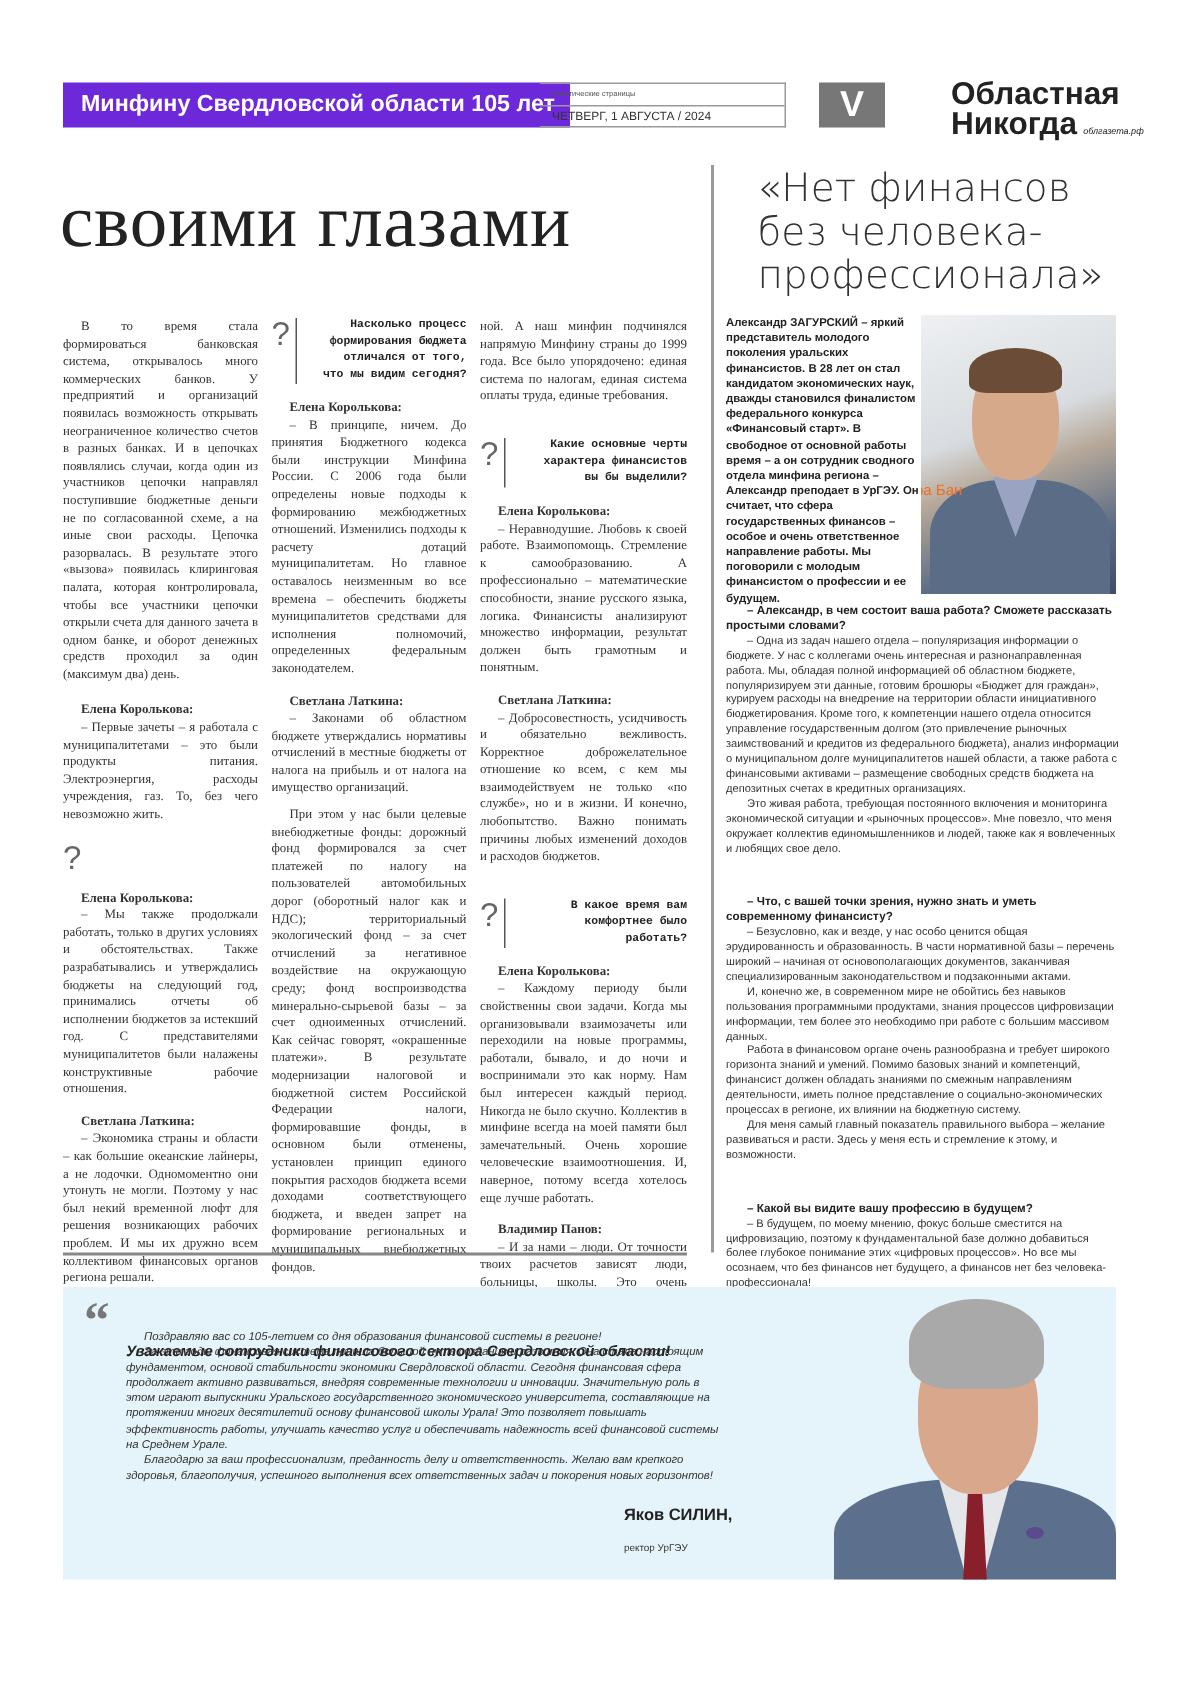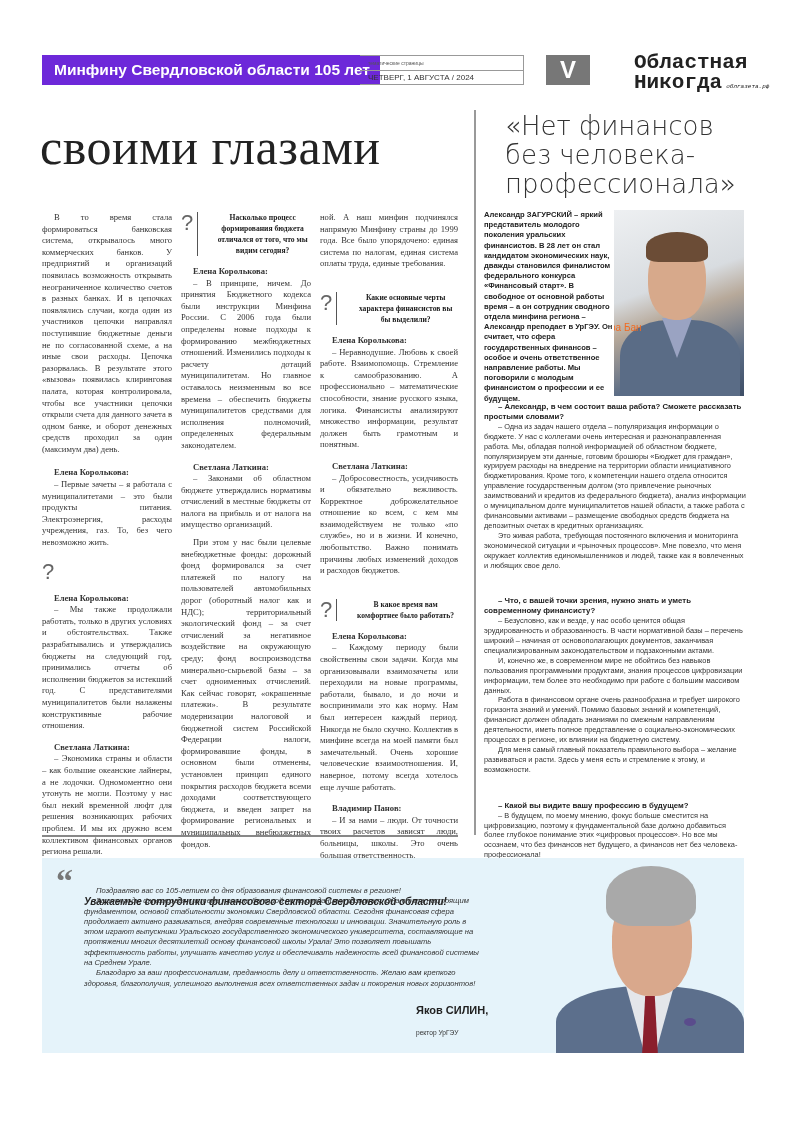--- a/index.html
+++ b/index.html
@@ -2,29 +2,29 @@
 <html><head>
 <meta charset="utf-8">
 <style>
 *{box-sizing:border-box;margin:0;padding:0}
 body{width:800px;height:1125px;background:#fff;position:relative;overflow:hidden;font-family:"Liberation Serif",serif;color:#222}
 .hdr-red{position:absolute;left:42px;top:55px;width:338px;height:30px;background:#6d28d9;color:#fff;font-family:"Liberation Sans",sans-serif;font-weight:bold;font-size:15.5px;line-height:30px;padding-left:12px;white-space:nowrap}
 .hdr-mid{position:absolute;left:360px;top:55px;width:164px;height:30px;border:1px solid #999;border-left:none}
 .hdr-mid .top{height:15px;border-bottom:1px solid #999;font-family:"Liberation Sans",sans-serif;font-size:5px;padding:4px 0 0 8px;color:#555}
 .hdr-mid .bot{height:14px;font-family:"Liberation Sans",sans-serif;font-size:8px;padding:2px 0 0 8px;color:#333}
 .hdr-v{position:absolute;left:546px;top:55px;width:44px;height:30px;background:#777;color:#fff;font-family:"Liberation Sans",sans-serif;font-weight:bold;font-size:24px;text-align:center;line-height:30px}
-.logo{position:absolute;left:634px;top:53px;font-family:Liberation Mono, monospace;font-weight:bold;font-size:21px;line-height:20px;color:#222}
+.logo{position:absolute;left:634px;top:53px;font-family:Liberation Sans, sans-serif;font-weight:bold;font-size:21px;line-height:20px;color:#222}
 .logo small{font-size:6px;font-style:italic;font-weight:normal;margin-left:4px}
 .bigtitle{position:absolute;left:40px;top:118px;font-family:"Liberation Serif",serif;font-size:50px;letter-spacing:0.5px;color:#222}
 .col{position:absolute;font-family:"Liberation Serif",serif;font-size:8.6px;line-height:11.6px;text-align:justify;color:#333}
 .col p{text-indent:12px}
 .col .spk{font-weight:bold;text-indent:12px;margin-top:10px}
 .q{display:flex;align-items:flex-start;margin:12px 0 10px 0}
 .q .qm{font-family:"Liberation Sans",sans-serif;font-size:22px;color:#666;width:14px;line-height:22px;margin-right:4px}
-.q .qt{border-left:1px solid #555;padding-left:16px;font-family:Liberation Serif, serif;font-weight:bold;font-size:7.6px;line-height:11px;color:#222;text-align:center}
+.q .qt{border-left:1px solid #555;padding-left:16px;font-family:Liberation Mono, monospace;font-weight:bold;font-size:7.6px;line-height:11px;color:#222;text-align:right}
 .vline{position:absolute;left:474px;top:110px;width:1.5px;height:725px;background:#999}
 .hline{position:absolute;left:42px;top:835px;width:416px;height:1.5px;background:#888}
 .r-title{position:absolute;left:505px;top:112px;font-family:"DejaVu Sans",sans-serif;font-size:26px;line-height:29px;color:#333;font-weight:300}
 .r-lead{position:absolute;left:484px;top:210px;width:130px;font-family:"Liberation Sans",sans-serif;font-weight:bold;font-size:7.6px;line-height:10.2px;color:#222}
 .photo1{position:absolute;left:614px;top:210px;width:130px;height:186px;background:linear-gradient(160deg,#eef0f2 0%,#d8dce0 40%,#b7a99a 55%,#5b6c85 80%,#3e4e66 100%);overflow:hidden}
 .photo1 .face{position:absolute;left:34px;top:30px;width:58px;height:80px;border-radius:45%;background:#d7a98b}
 .photo1 .hair{position:absolute;left:32px;top:22px;width:62px;height:30px;border-radius:50% 50% 20% 20%;background:#6b4c36}
 .photo1 .body{position:absolute;left:6px;top:110px;width:120px;height:90px;border-radius:40% 40% 0 0;background:#5a6c86}
 .photo1 .shirt{position:absolute;left:48px;top:108px;width:30px;height:40px;background:#9aa3c2;clip-path:polygon(0 0,100% 0,50% 100%)}
 .photo1 .ban{position:absolute;left:-4px;top:112px;color:#f26b21;font-family:"Liberation Sans",sans-serif;font-size:10px}

